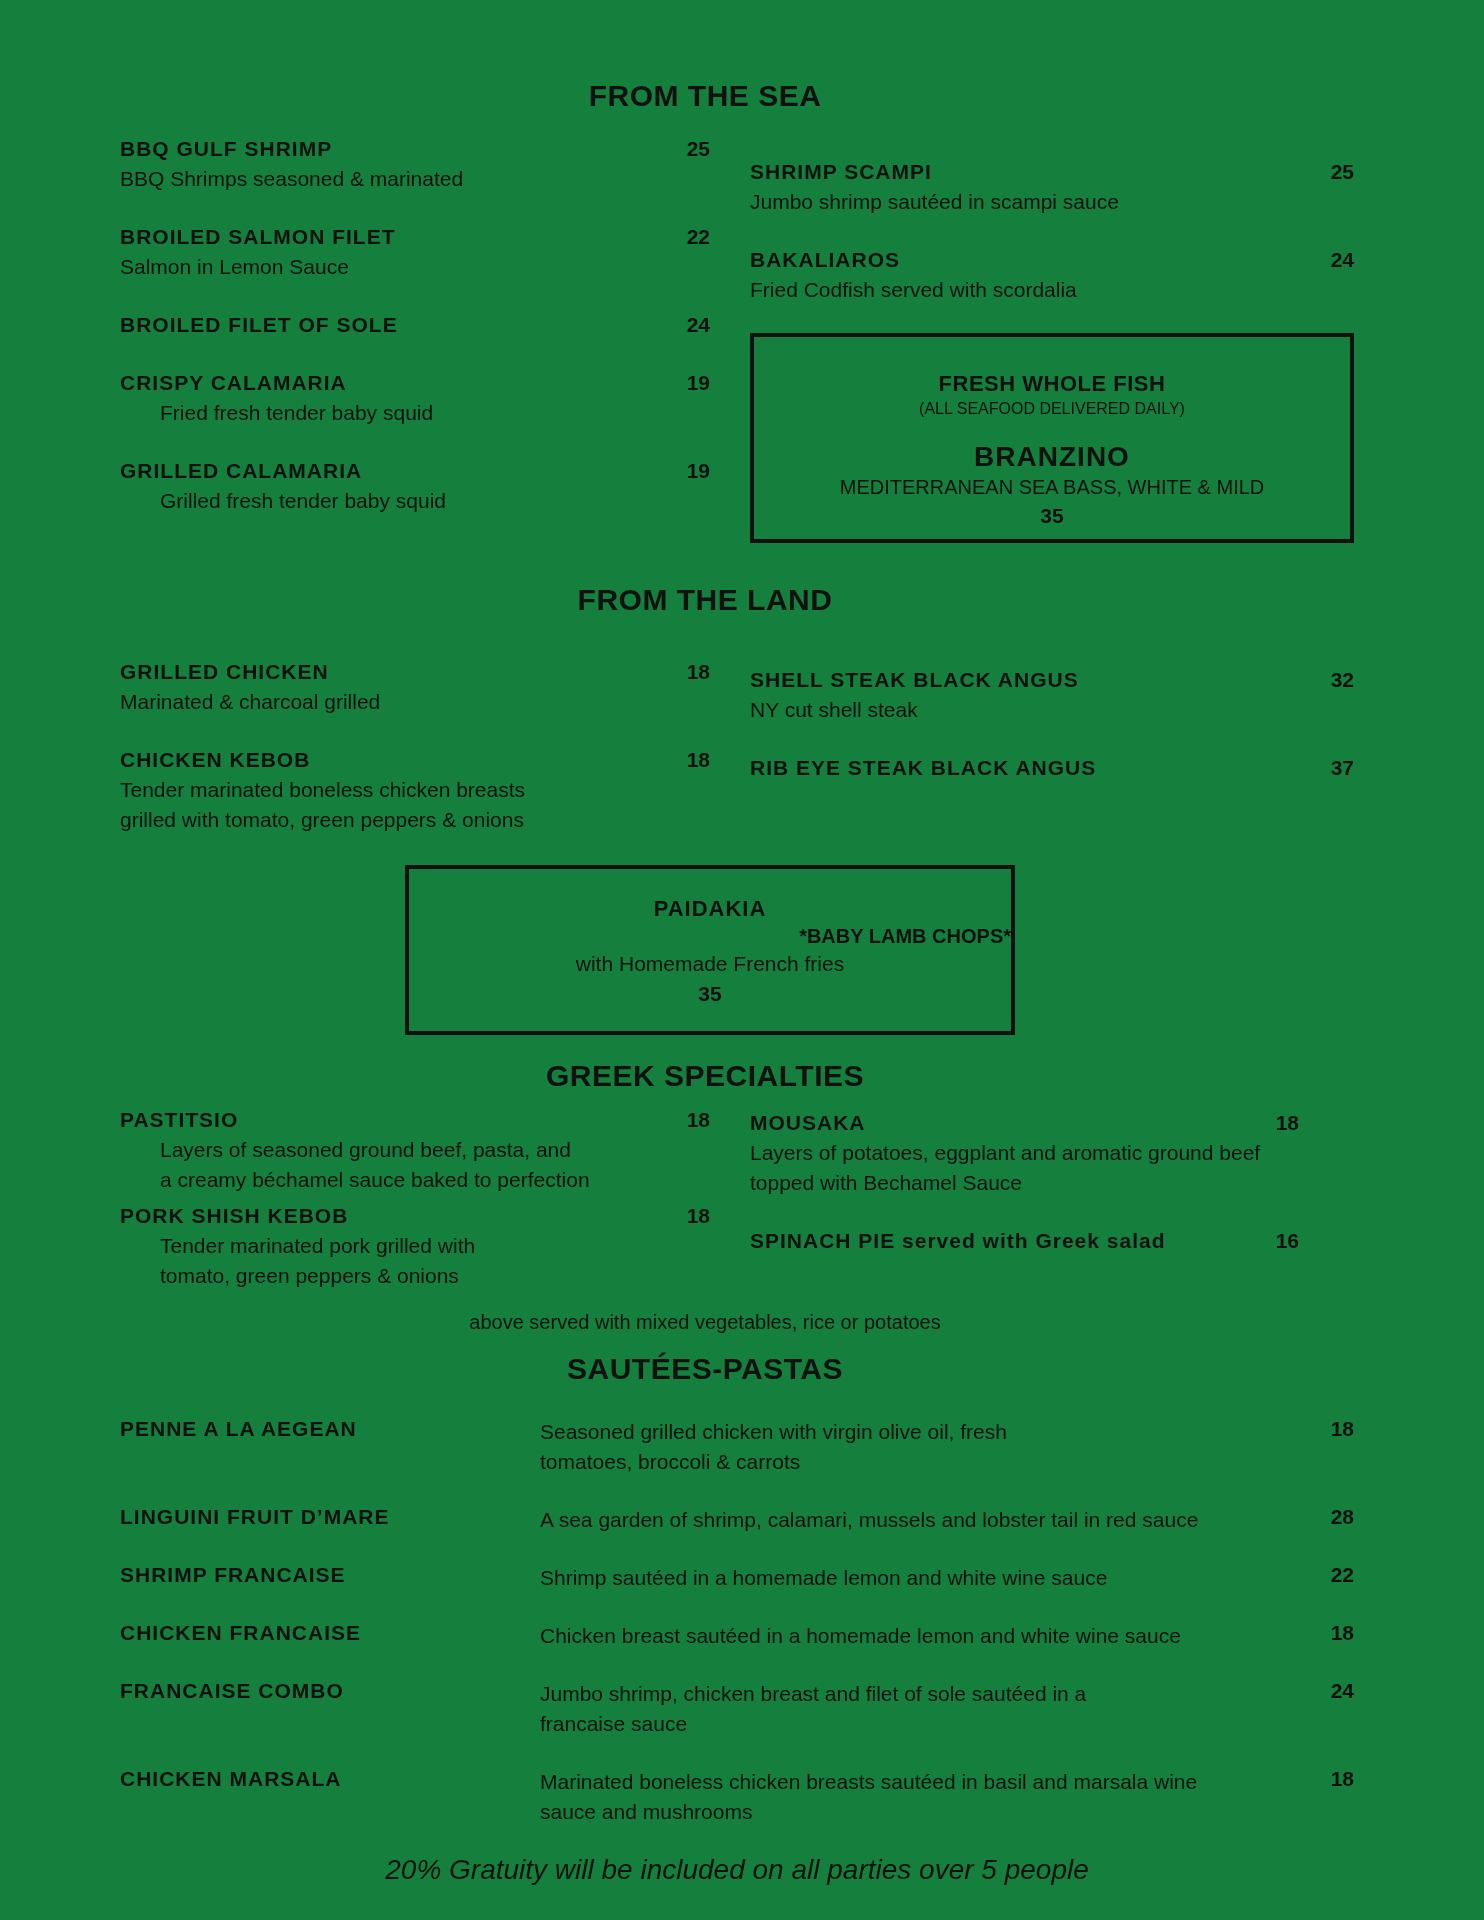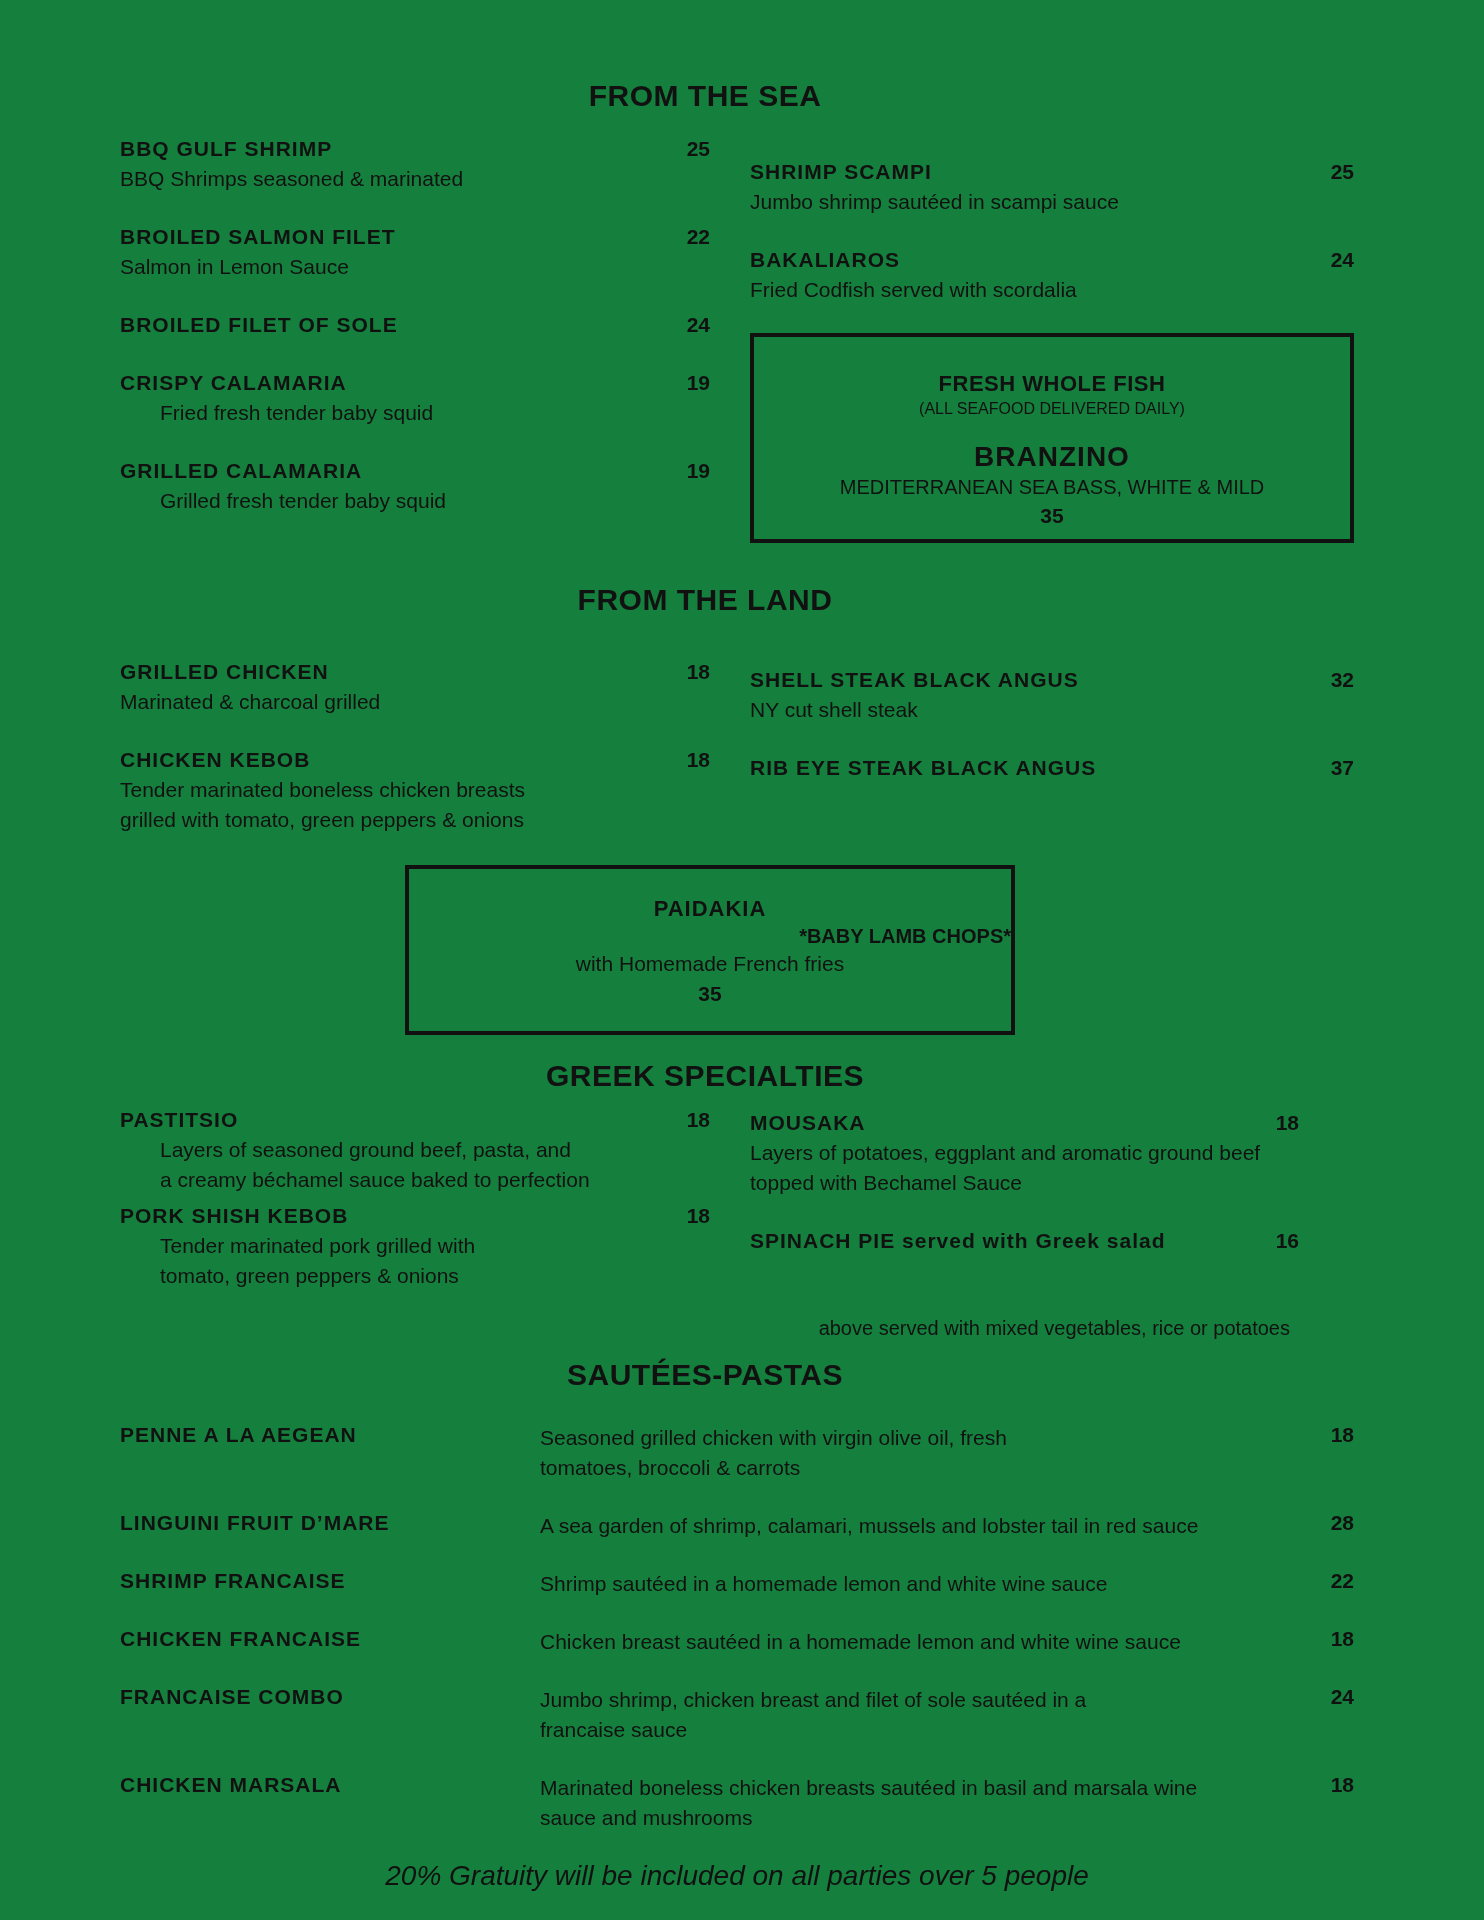--- a/index.html
+++ b/index.html
@@ -39,21 +39,21 @@
   .fish-subtitle { font-size:16px; line-height:24px; }
   .fish-item     { font-size:28px; font-weight:bold; line-height:32px; margin-top:20px; letter-spacing:1px; }
   .fish-desc     { font-size:20px; line-height:28px; }
   .box-price     { font-size:21px; font-weight:bold; line-height:30px; }
 
   .paidakia-box { width:610px; margin-left:285px; margin-top:2px; height:170px; padding-top:26px; }
   .paidakia-title    { font-size:22px; font-weight:bold; line-height:28px; letter-spacing:1px; }
   .paidakia-subtitle { font-size:20px; font-weight:bold; line-height:26px;text-align:right; }
   .paidakia-desc     { font-size:21px; line-height:30px; }
 
-  .note { font-size:20px; line-height:30px; text-align:right; width:1170px; margin-top:16px; }
+  .note { font-size:20px; line-height:30px; text-align:center; width:1170px; margin-top:10px; }
 
   .pasta-row { display:grid; grid-template-columns:420px 1fr 60px; margin-bottom:28px; align-items:start; }
   .pasta-row .price { text-align:right; }
 
   .footer { text-align:center; font-style:italic; font-size:28px; line-height:30px; margin-top:27px; }
 </style>
 </head>
 <body>
 
 <div class="page">

